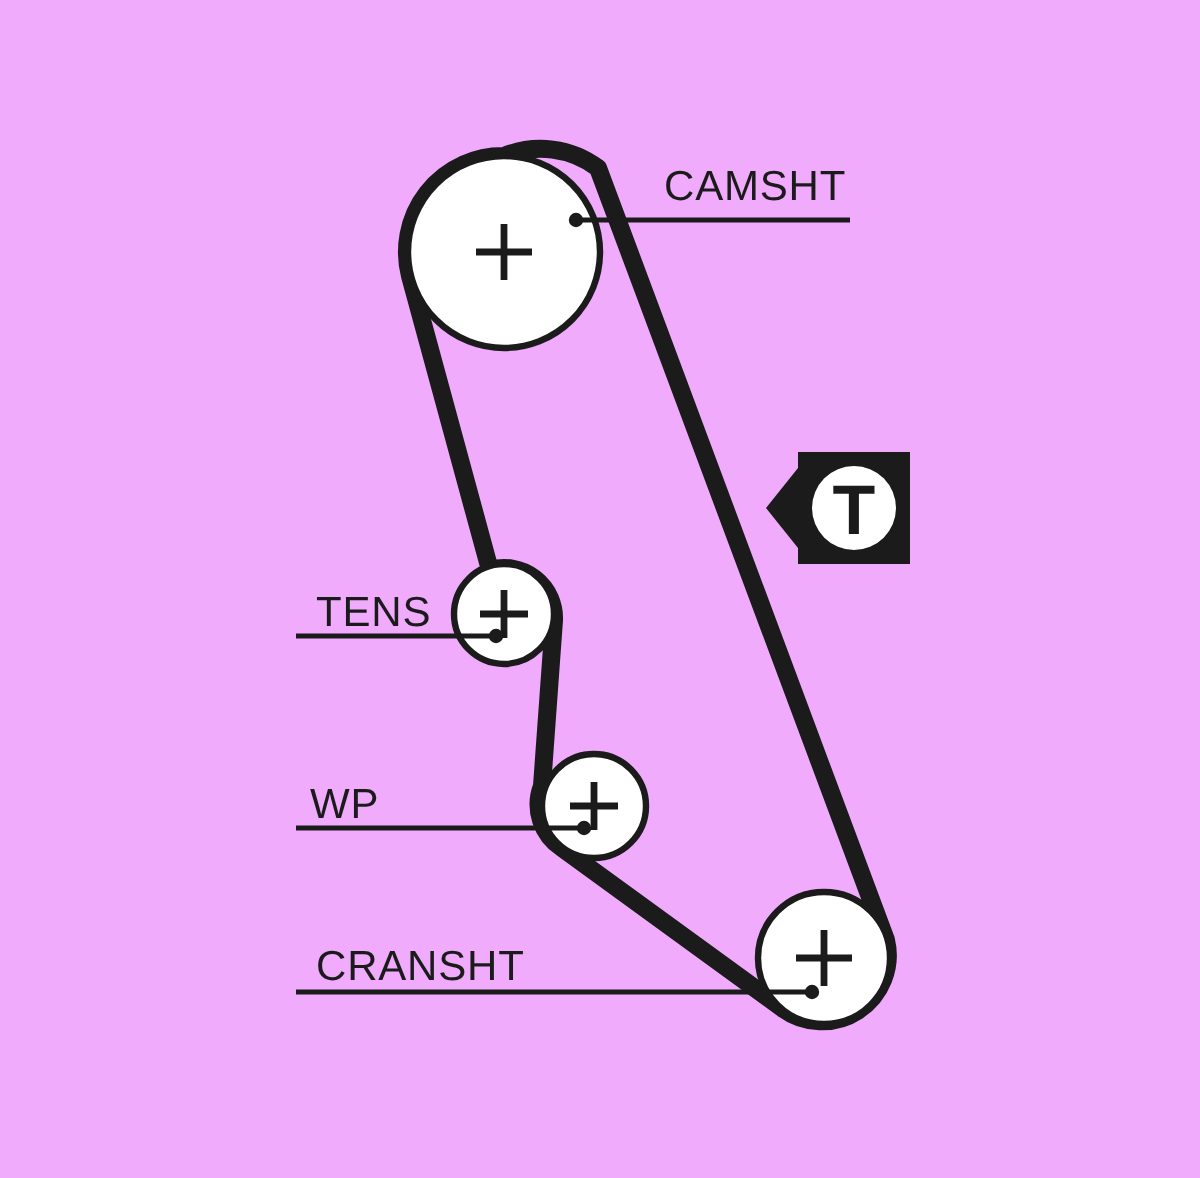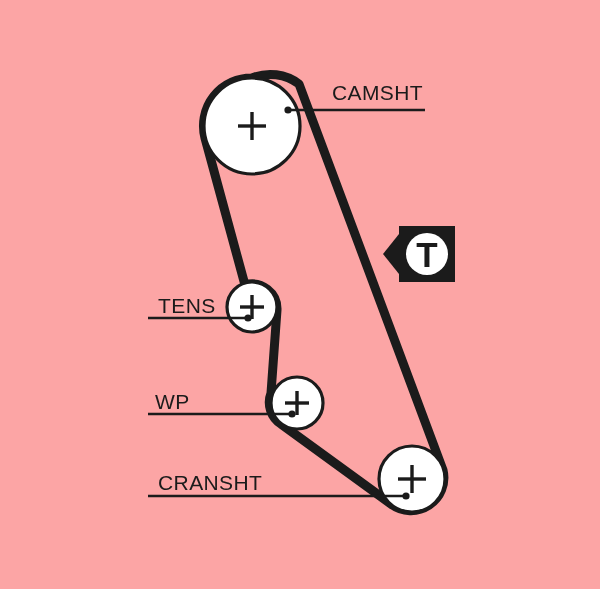--- a/index.html
+++ b/index.html
@@ -11,21 +11,21 @@
   body {
     width: 600px;
     height: 589px;
     font-family: "Liberation Sans", sans-serif;
     overflow: hidden;
   }
   #diagram-root {
     position: relative;
     width: 600px;
     height: 589px;
-    background: #fca5a5;
+    background: #f0abfc;
   }
   svg.diagram-svg {
     display: block;
     width: 600px;
     height: 589px;
   }
   .belt-path {
     fill: none;
     stroke: #1b1b1b;
     stroke-linecap: round;

